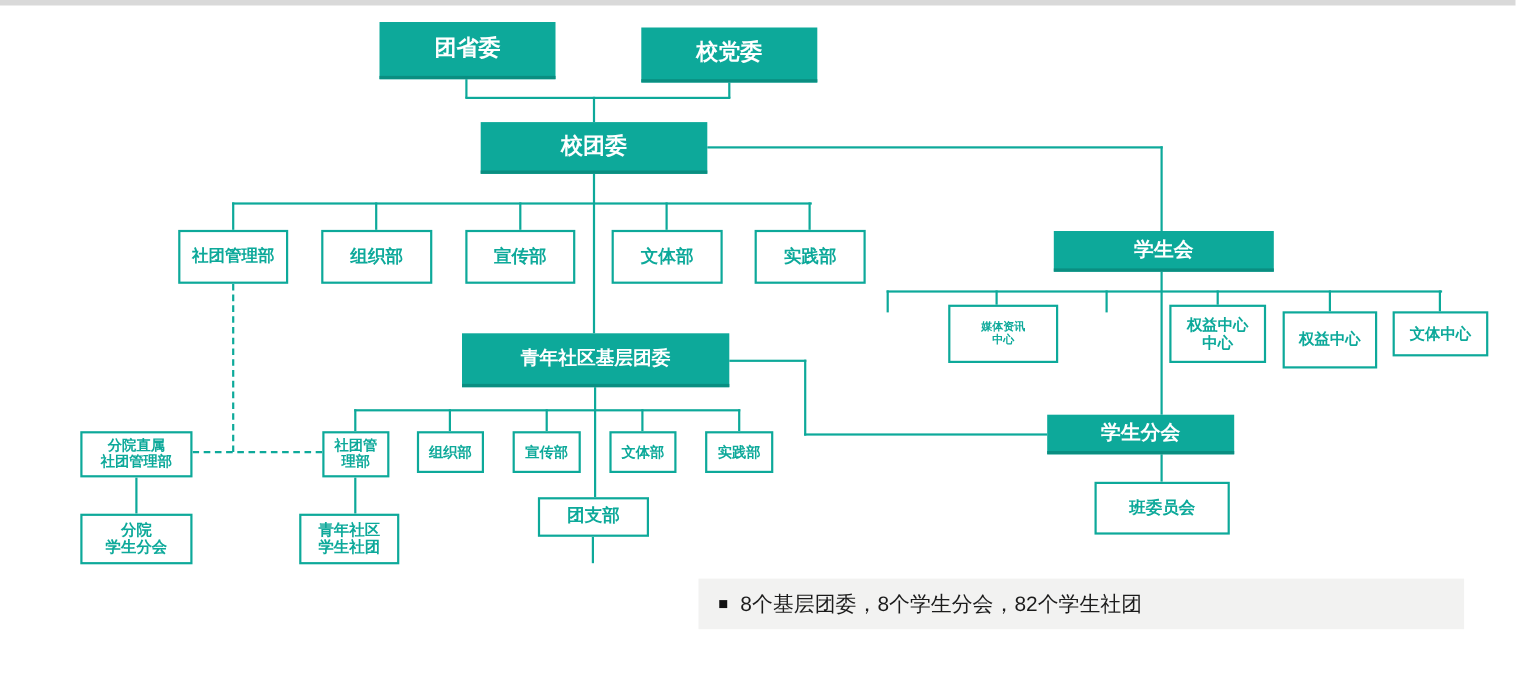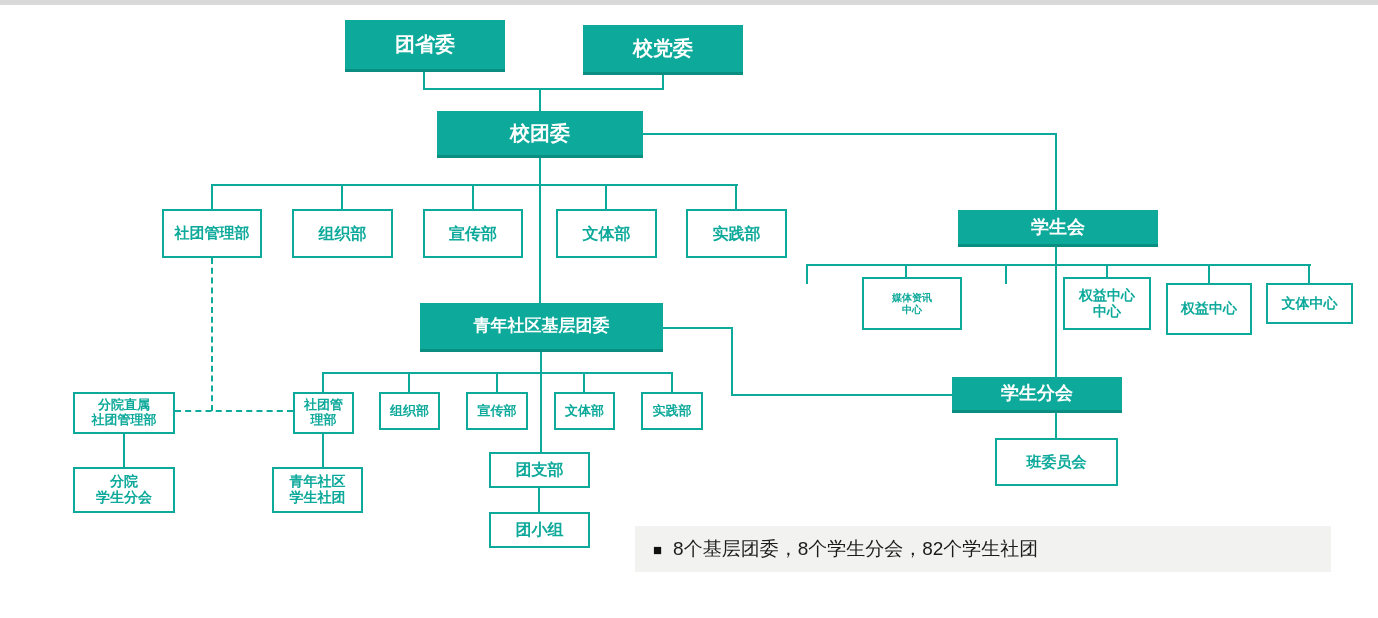--- a/index.html
+++ b/index.html
@@ -134,21 +134,20 @@
   <div class="node outline" style="left:641px;top:392px;width:62px;height:38px;font-size:13px">实践部</div>
 
   <div class="node outline" style="left:73px;top:392px;width:102px;height:42px;font-size:13px">分院直属
 社团管理部</div>
   <div class="node outline" style="left:73px;top:467px;width:102px;height:46px;font-size:14px">分院
 学生分会</div>
   <div class="node outline" style="left:272px;top:467px;width:91px;height:46px;font-size:14px">青年社区
 学生社团</div>
 
   <div class="node outline" style="left:489px;top:452px;width:101px;height:36px;font-size:16px">团支部</div>
-  <div class="node outline" style="left:489px;top:512px;width:101px;height:36px;font-size:16px">团小组</div>
 
   <div class="node filled" style="left:952px;top:377px;width:170px;height:36px;font-size:18px">学生分会</div>
   <div class="node outline" style="left:995px;top:438px;width:123px;height:48px;font-size:15px">班委员会</div>
 
   <div class="caption">
     <span class="bullet">■</span>
     <span>8个基层团委，8个学生分会，82个学生社团</span>
   </div>
 
 </div>

